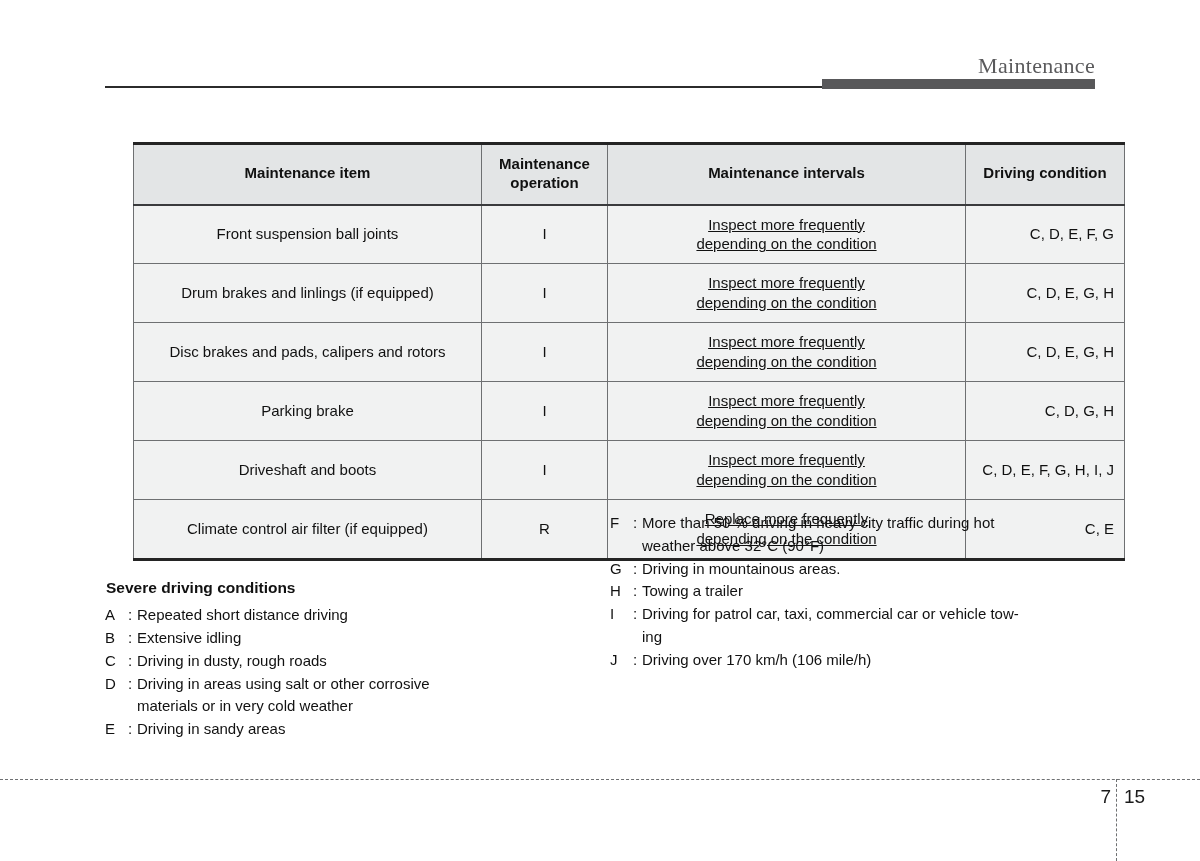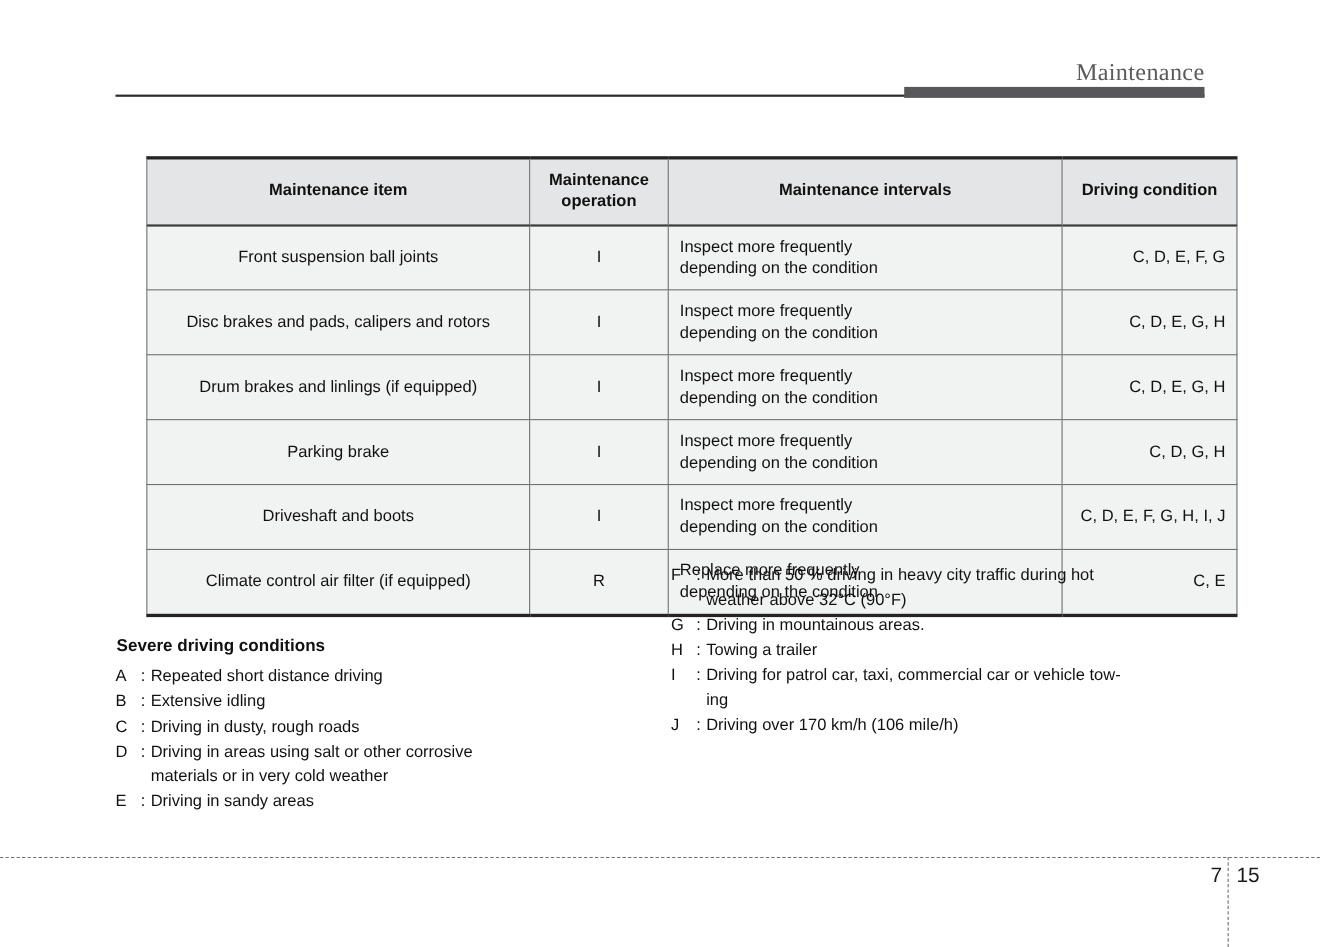--- a/index.html
+++ b/index.html
@@ -95,21 +95,21 @@
     border-right: 1px solid #6e7072;
     border-bottom: 1px solid #6e7072;
     vertical-align: middle;
     height: 36px;
   }
   table.maint tbody tr:last-child td {
     border-bottom: 3px solid #242424;
   }
   td.cell-item { text-align: center; padding-left: 12px; }
   td.cell-op   { text-align: center; }
-  td.cell-int  { text-align: left; }
+  td.cell-int  { text-align: center; text-decoration: underline; }
   td.cell-cond { text-align: right; }
   .int-line { display: block; }
 
   
   .legend {
     position: absolute;
     left: 105px;
     top: 538px;
     width: 995px;
   }
@@ -216,30 +216,30 @@
       <tr>
         <td class="cell-item">Front suspension ball joints</td>
         <td class="cell-op">I</td>
         <td class="cell-int">
           <span class="int-line">Inspect more frequently</span>
           <span class="int-line">depending on the condition</span>
         </td>
         <td class="cell-cond">C, D, E, F, G</td>
       </tr>
       <tr>
+        <td class="cell-item">Drum brakes and linlings (if equipped)</td>
+        <td class="cell-op">I</td>
+        <td class="cell-int">
+          <span class="int-line">Inspect more frequently</span>
+          <span class="int-line">depending on the condition</span>
+        </td>
+        <td class="cell-cond">C, D, E, G, H</td>
+      </tr>
+      <tr>
         <td class="cell-item">Disc brakes and pads, calipers and rotors</td>
-        <td class="cell-op">I</td>
-        <td class="cell-int">
-          <span class="int-line">Inspect more frequently</span>
-          <span class="int-line">depending on the condition</span>
-        </td>
-        <td class="cell-cond">C, D, E, G, H</td>
-      </tr>
-      <tr>
-        <td class="cell-item">Drum brakes and linlings (if equipped)</td>
         <td class="cell-op">I</td>
         <td class="cell-int">
           <span class="int-line">Inspect more frequently</span>
           <span class="int-line">depending on the condition</span>
         </td>
         <td class="cell-cond">C, D, E, G, H</td>
       </tr>
       <tr>
         <td class="cell-item">Parking brake</td>
         <td class="cell-op">I</td>

